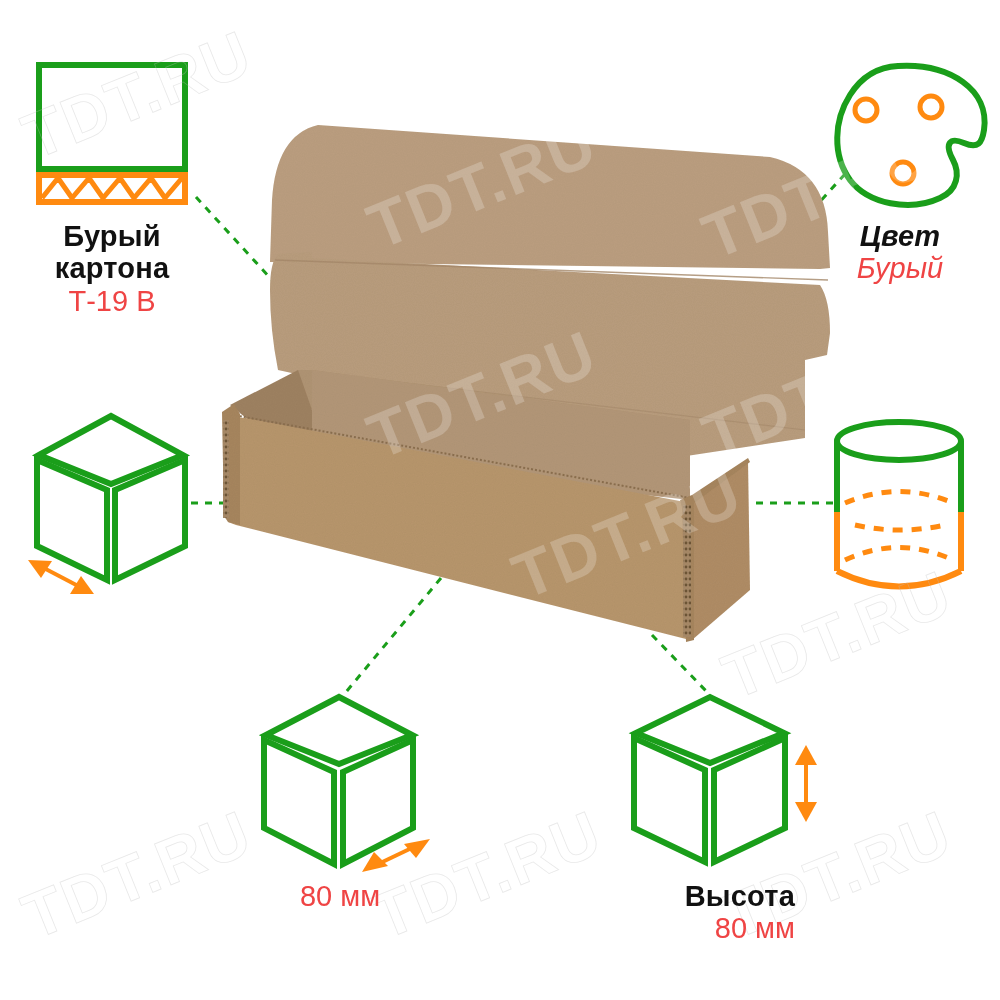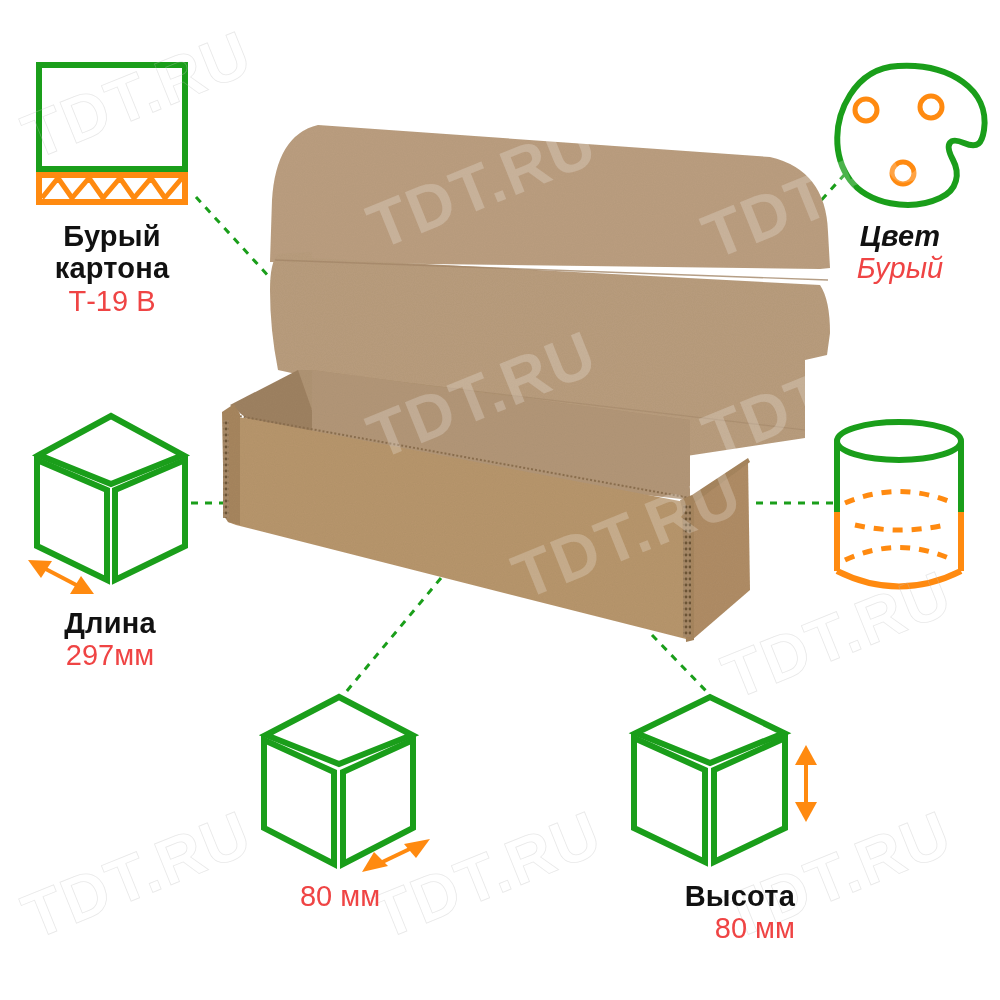--- a/index.html
+++ b/index.html
@@ -149,24 +149,20 @@
     <span class="t">Бурый</span>
     <span class="t">картона</span>
     <span class="v">Т-19 В</span>
   </div>
 
   <div class="label" style="left:820px; top:220px; width:160px;font-style:italic;">
     <span class="t">Цвет</span>
     <span class="v">Бурый</span>
   </div>
 
-  <div class="label" style="left:30px; top:607px; width:160px;">
-    <span class="t">Длина</span>
-    <span class="v">297мм</span>
-  </div>
 
 
   <div class="label" style="left:255px; top:880px; width:170px;">
     <span class="v">80 мм</span>
   </div>
 
   <div class="label" style="left:625px; top:880px; width:170px;text-align:right;">
     <span class="t">Высота</span>
     <span class="v">80 мм</span>
   </div>

